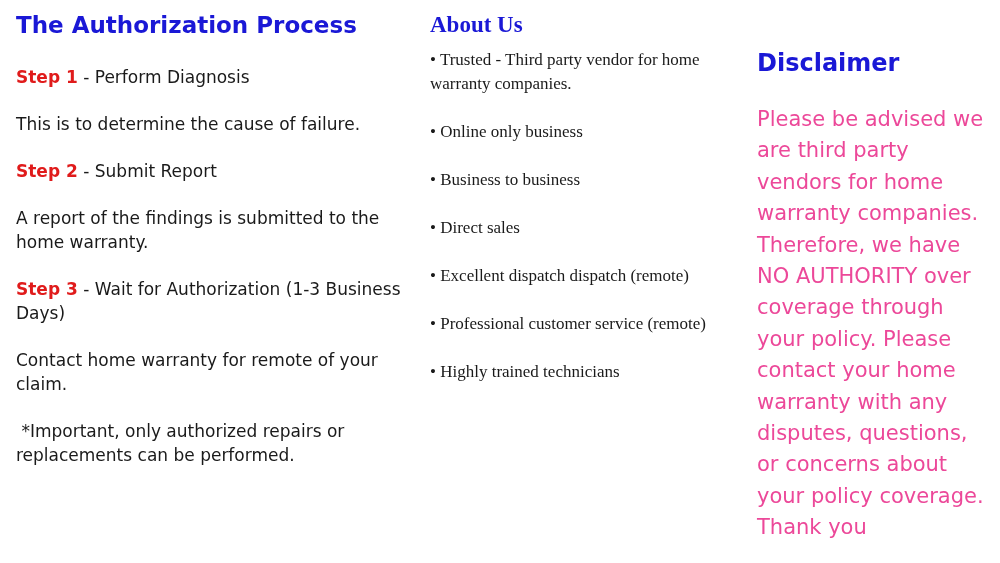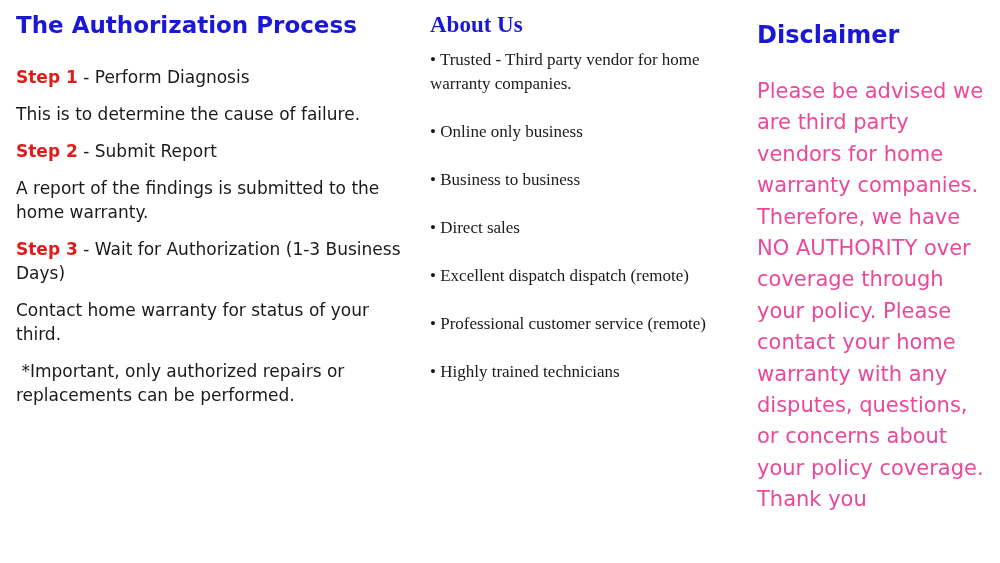--- a/index.html
+++ b/index.html
@@ -39,31 +39,32 @@
   .col-process .heading,
   .col-about .heading {
     font-size: 23px;
     line-height: 30px;
     padding-top: 10px;
   }
   .col-disclaimer .heading {
     font-size: 24px;
     line-height: 31px;
     padding-top: 20px;
+    margin-top: 28px;
   }
 
   .block {
     margin: 0;
     padding: 0;
     font-size: 17px;
     line-height: 24px;
     color: #1a1a1a;
     white-space: pre-wrap;
   }
-  .col-process .block { margin-top: 13px; }
+  .col-process .block { margin-top: 23px; }
   .col-process .block.first { margin-top: 25px; }
 
   .col-about .block { margin-top: 24px; }
   .col-about .block.first { margin-top: 8px; }
 
   .col-disclaimer .body {
     margin: 0;
     padding: 0;
     margin-top: 25px;
     font-size: 21px;
@@ -88,21 +89,21 @@
     <p class="block first"><span class="step-label">Step 1</span><span> - Perform Diagnosis</span></p>
 
     <p class="block">This is to determine the cause of failure.</p>
 
     <p class="block"><span class="step-label">Step 2</span><span> - Submit Report</span></p>
 
     <p class="block">A report of the findings is submitted to the home warranty.</p>
 
     <p class="block"><span class="step-label">Step 3</span><span> - Wait for Authorization (1-3 Business Days)</span></p>
 
-    <p class="block">Contact home warranty for status of your third.</p>
+    <p class="block">Contact home warranty for remote of your claim.</p>
 
     <p class="block"> *Important, only authorized repairs or replacements can be performed.</p>
   </div>
 
   <div class="column col-about">
     <h2 class="heading">About Us</h2>
 
     <p class="block first">• Trusted - Third party vendor for home warranty companies.</p>
     <p class="block">• Online only business</p>
     <p class="block">• Business to business</p>

